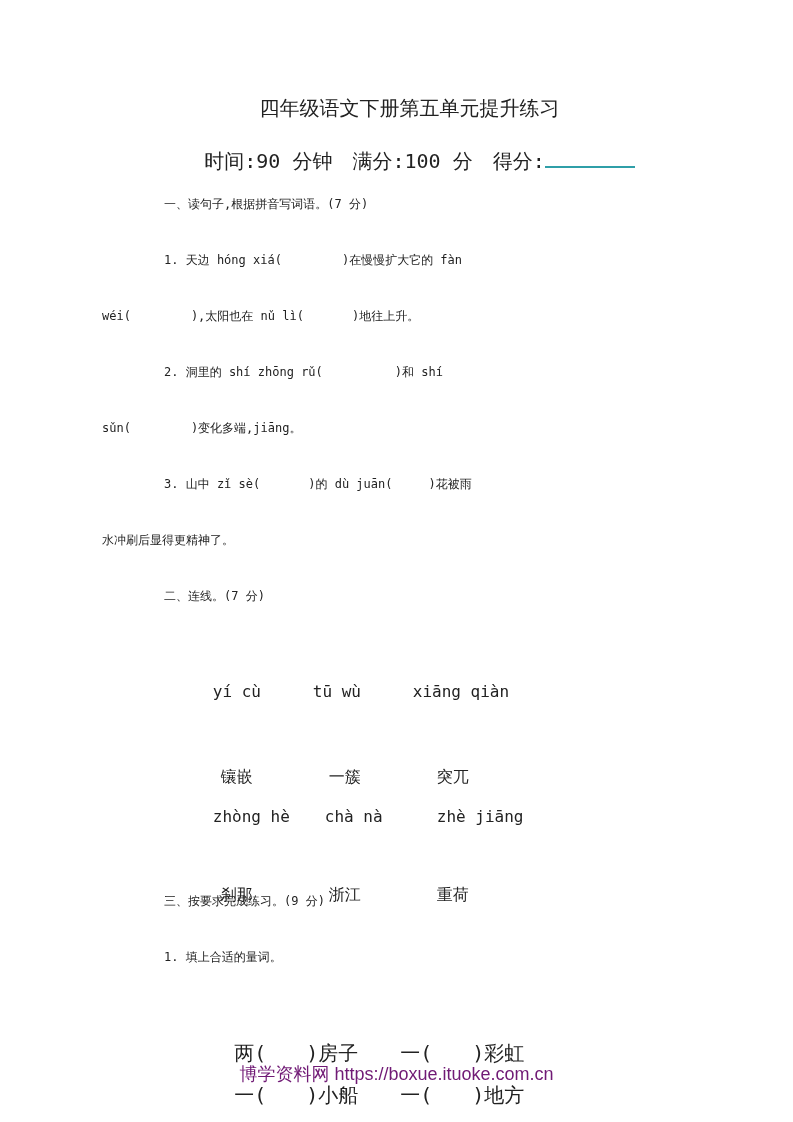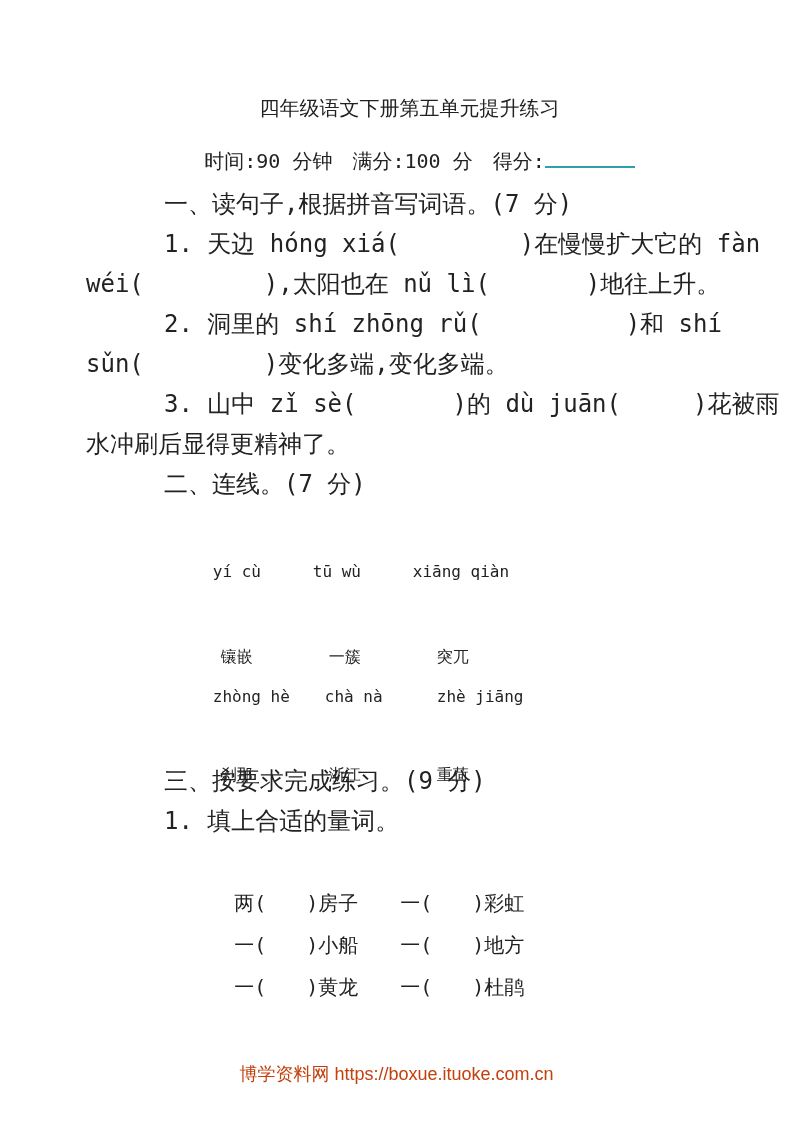--- a/index.html
+++ b/index.html
@@ -33,24 +33,24 @@
   }
   .score-blank {
     display: inline-block;
     width: 90px;
     height: 18px;
     border-bottom: 2px solid #2f9fa8;
     vertical-align: baseline;
   }
   .content { padding-left: 86px; padding-right: 40px; }
   .line {
-    margin: 0;
+    margin: 16px;
     height: 40px;
     line-height: 40px;
-    font-size: 24px;
+    font-size: 12px;
     white-space: pre;
   }
   .indent { margin-left: 78px; }
   .mt10 { margin-top: 10px; }
   .mt8  { margin-top: 8px; }
   .mt6  { margin-top: 6px; }
   .match-row {
     height: 40px;
     line-height: 40px;
     font-size: 16px;
@@ -73,40 +73,40 @@
   }
   .q-row span { display: inline-block; min-width: 166px; white-space: pre; }
   .footer {
     position: absolute;
     left: 0;
     right: 0;
     top: 1060px;
     text-align: center;
     font-size: 18px;
     line-height: 28px;
-    color: #c2410c;
+    color: #701a75;
     font-family: "Liberation Sans", sans-serif;
   }
 </style>
 </head>
 <body>
 
 <div class="page">
 
   <h1 class="title">四年级语文下册第五单元提升练习</h1>
 
   <div class="info-line"><span>时间:90 分钟　满分:100 分　得分:</span><span class="score-blank"></span></div>
 
   <div class="content">
 
     <p class="line indent mt10">一、读句子,根据拼音写词语。(7 分)</p>
     <p class="line indent">1. 天边 hóng xiá(　　　　　)在慢慢扩大它的 fàn</p>
     <p class="line">wéi(　　　　　),太阳也在 nǔ lì(　　　　)地往上升。</p>
     <p class="line indent">2. 洞里的 shí zhōng rǔ(　　　　　　)和 shí</p>
-    <p class="line">sǔn(　　　　　)变化多端,变化多端。</p>
+    <p class="line">sǔn(　　　　　)变化多端,jiāng。</p>
     <p class="line indent">3. 山中 zǐ sè(　　　　)的 dù juān(　　　)花被雨</p>
     <p class="line">水冲刷后显得更精神了。</p>
 
     <p class="line indent">二、连线。(7 分)</p>
 
     <div class="match-row pinyin-row mt8">
       <span>yí cù</span><span>tū wù</span><span>xiāng qiàn</span>
     </div>
 
     <div class="match-row word-row gap-a">

